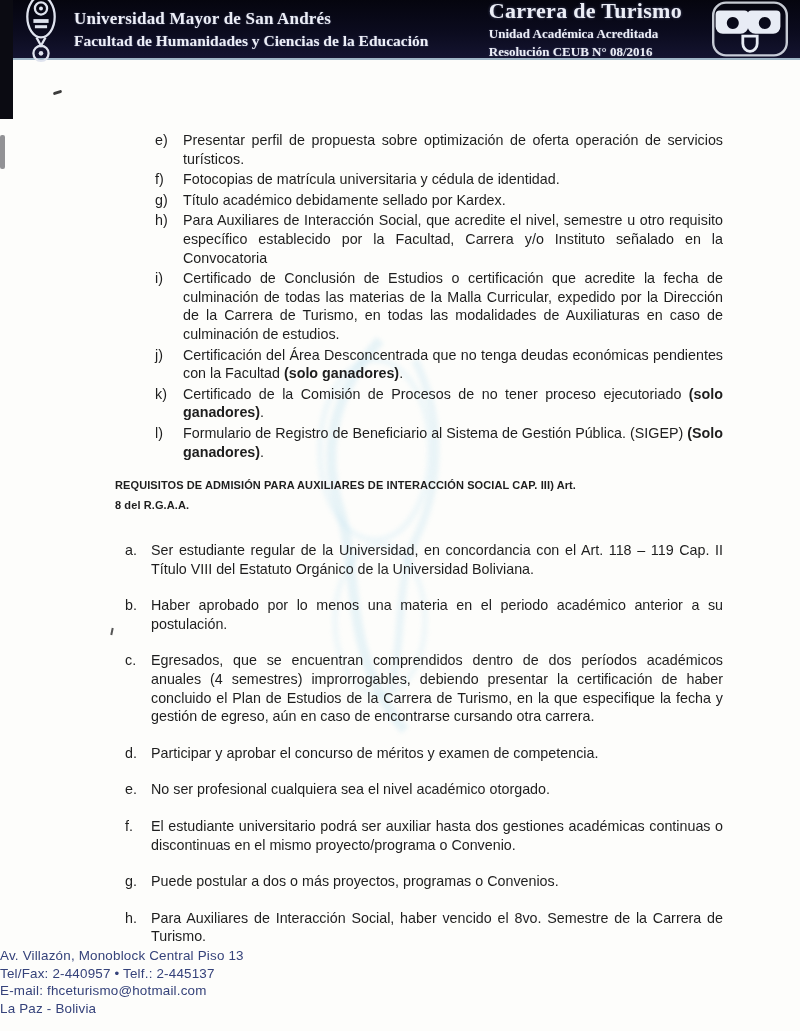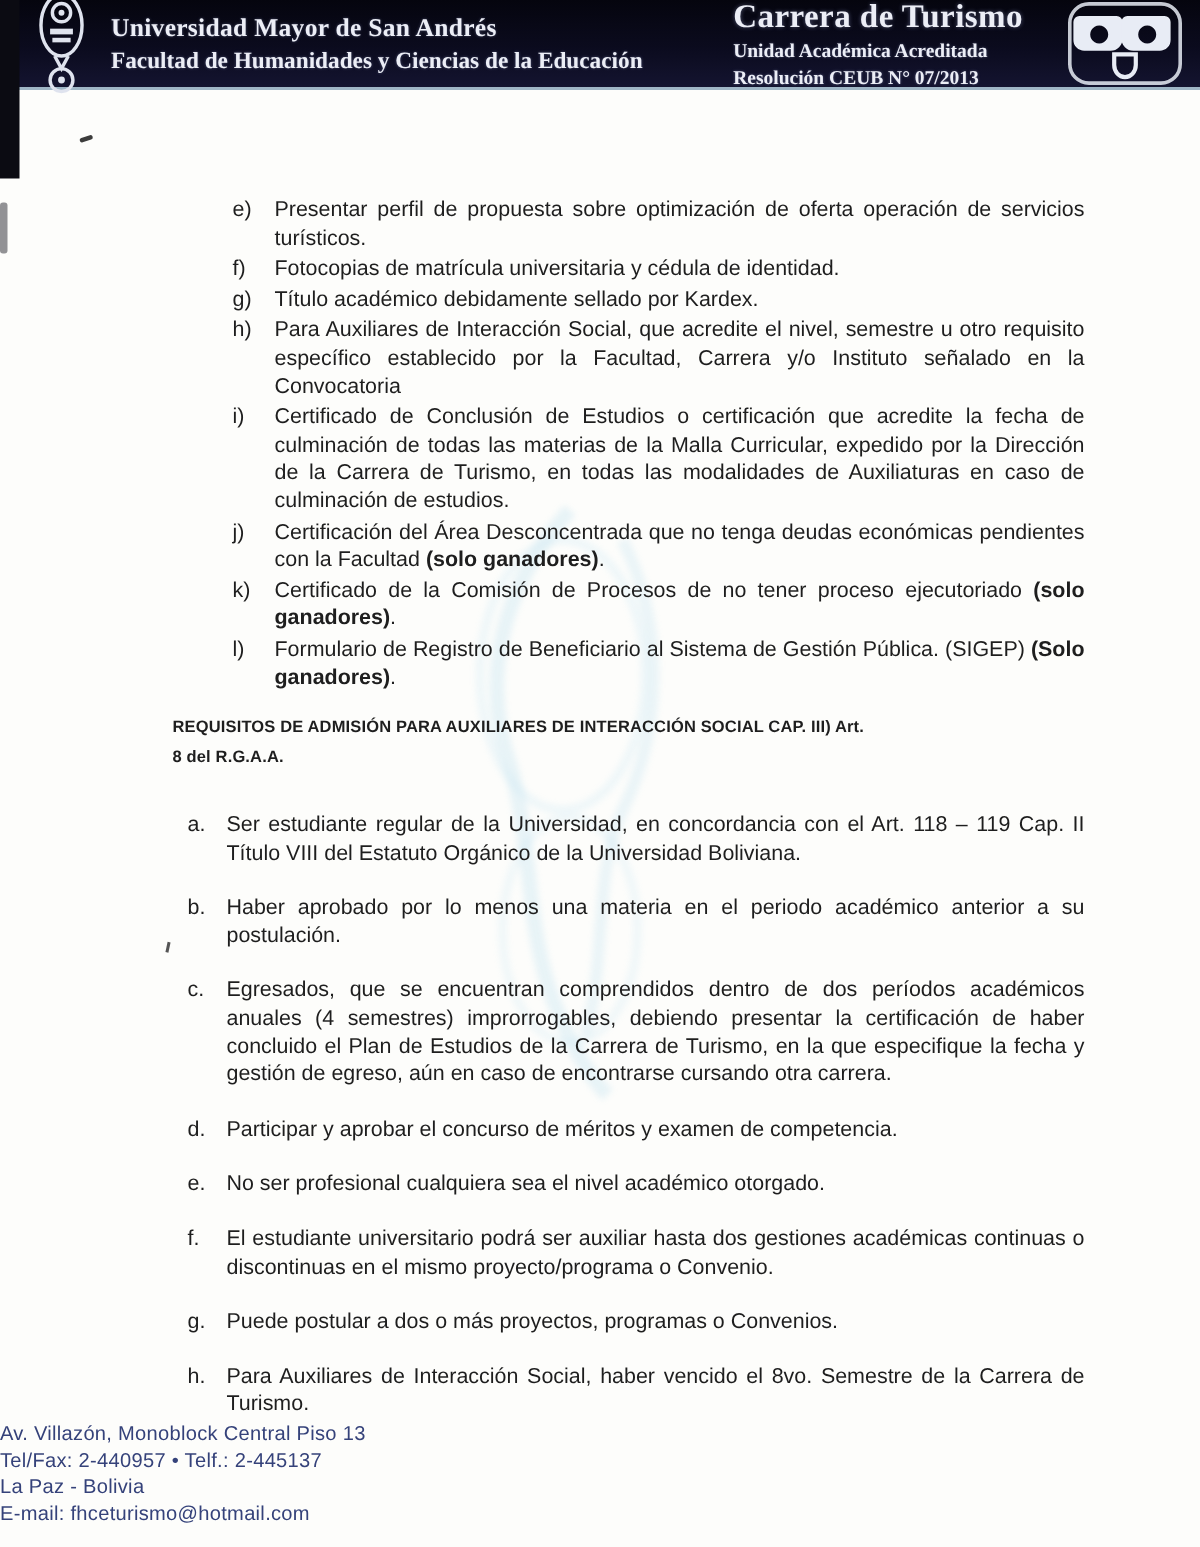--- a/index.html
+++ b/index.html
@@ -70,21 +70,21 @@
       </svg>
       <div class="lh-left-text">
         <div class="lh-line1">Universidad Mayor de San Andrés</div>
         <div class="lh-line2">Facultad de Humanidades y Ciencias de la Educación</div>
       </div>
     </div>
     <div class="lh-right">
       <div class="lh-right-text">
         <div class="lh-carrera">Carrera de Turismo</div>
         <div class="lh-unidad">Unidad Académica Acreditada</div>
-        <div class="lh-resol">Resolución CEUB N° 07/2013</div>
+        <div class="lh-resol">Resolución CEUB N° 08/2016</div>
       </div>
       <svg class="masks-logo" viewBox="0 0 100 74">
         <rect x="4" y="4" width="92" height="66" rx="16" fill="none" stroke="#e8ecf5" stroke-width="3" opacity="0.85"></rect>
         <path fill-rule="evenodd" fill="#e8ecf5" d="M12 14 h31 a5 5 0 0 1 5 5 v14 a10 10 0 0 1 -10 10 h-22 a9 9 0 0 1 -9 -9 v-15 a5 5 0 0 1 5 -5 z M28.5 22 a7.5 7.5 0 1 0 0.01 0 z"></path>
         <path fill-rule="evenodd" fill="#e8ecf5" d="M52 14 h31 a5 5 0 0 1 5 5 v15 a9 9 0 0 1 -9 9 h-22 a10 10 0 0 1 -10 -10 v-14 a5 5 0 0 1 5 -5 z M68.5 22 a7.5 7.5 0 1 0 0.01 0 z"></path>
         <path d="M41 46 h18 v9 a9 10 0 0 1 -9 10 a9 10 0 0 1 -9 -10 z" fill="none" stroke="#e8ecf5" stroke-width="3.5"></path>
       </svg>
     </div>
   </header>
 
@@ -191,17 +191,17 @@
           <span class="letter">h.</span>
           <span class="text"><span>Para Auxiliares de Interacción Social, haber vencido el 8vo. Semestre de la Carrera de Turismo.</span></span>
         </li>
       </ol>
 
   </main>
 
   <footer class="footer">
     <div>Av. Villazón, Monoblock Central Piso 13</div>
     <div>Tel/Fax: 2-440957 • Telf.: 2-445137</div>
+    <div>E-mail: fhceturismo@hotmail.com</div>
     <div>La Paz - Bolivia</div>
-    <div>E-mail: fhceturismo@hotmail.com</div>
   </footer>
 
 </div>
 
 </body></html>

